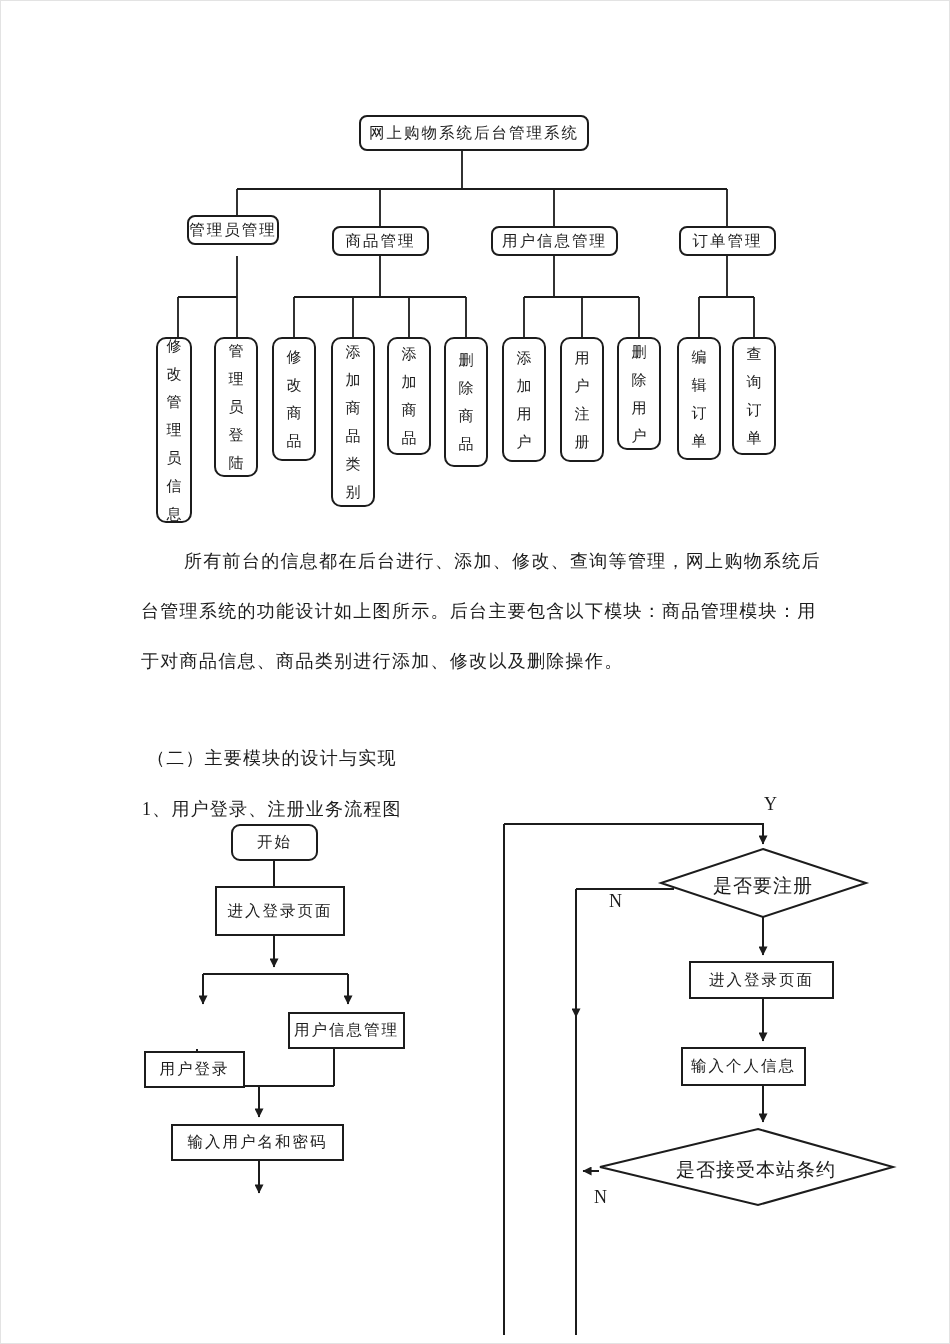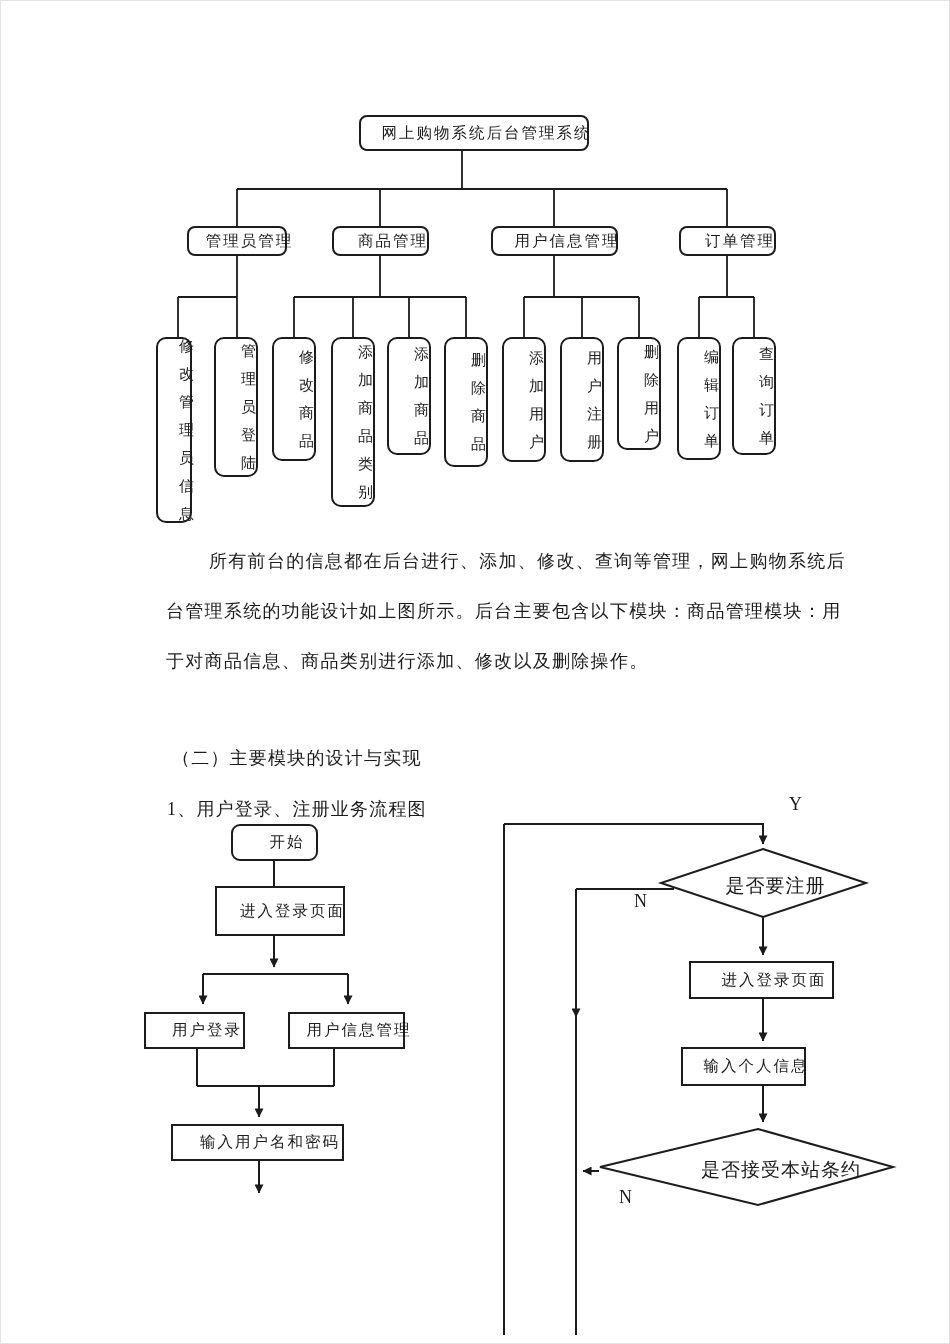--- a/index.html
+++ b/index.html
@@ -6,21 +6,21 @@
   html,body { margin:0; padding:0; background:#fff; }
   #page {
     position:relative; width:950px; height:1344px;
     background:var(--page);
     border:1px solid #e3e3e3;
     box-sizing:border-box;
     font-family:"Liberation Serif","DejaVu Serif",serif;
     color:var(--ink);
     overflow:hidden;
   }
-  .abs { position:absolute; box-sizing:border-box;padding-left:25px; }
+  .abs { position:absolute; box-sizing:border-box; }
   svg.layer { position:absolute; left:0; top:0; pointer-events:none; }
   .ln  { stroke:var(--ink); stroke-width:1.8; fill:none; }
   .ln2 { stroke:var(--ink); stroke-width:2;   fill:none; }
   .dia { stroke:var(--ink); stroke-width:2;   fill:#fff; }
   #arrow path { fill:var(--ink); }
 
   .obox {
     border:2px solid var(--ink); border-radius:8px; background:#fff;
     display:flex; align-items:center; justify-content:center;
     font-size:15.5px; letter-spacing:2px; white-space:nowrap;
@@ -90,21 +90,21 @@
     <line class="ln2" x1="762" y1="1085" x2="762" y2="1121" marker-end="url(#arrow)"></line>
 
     <line class="ln2" x1="598" y1="1170" x2="582" y2="1170" marker-end="url(#arrow)"></line>
 
     <polygon class="dia" points="762,848 865,882 762,916 660,882"></polygon>
     <polygon class="dia" points="757,1128 892,1166 757,1204 599,1166"></polygon>
   </svg>
 
   <div class="abs obox" style="left:358px;top:114px;width:230px;height:36px;">网上购物系统后台管理系统</div>
 
-  <div class="abs obox" style="left:186px;top:225px;width:100px;height:30px;">管理员管理</div>
+  <div class="abs obox" style="left:186px;top:214px;width:92px;height:30px;">管理员管理</div>
   <div class="abs obox" style="left:331px;top:225px;width:97px;height:30px;">商品管理</div>
   <div class="abs obox" style="left:490px;top:225px;width:127px;height:30px;">用户信息管理</div>
   <div class="abs obox" style="left:678px;top:225px;width:97px;height:30px;">订单管理</div>
 
   <div class="abs vbox" style="left:155px;top:336px;width:36px;height:186px;">
       <span>修改管理员信息</span>
     </div>
   <div class="abs vbox" style="left:213px;top:336px;width:44px;height:140px;">
       <span>管理员登陆</span>
     </div>
@@ -143,21 +143,21 @@
     <div class="abs para-line" style="left:183px;top:548px;">所有前台的信息都在后台进行、添加、修改、查询等管理，网上购物系统后</div>
     <div class="abs para-line" style="left:140px;top:598px;">台管理系统的功能设计如上图所示。后台主要包含以下模块：商品管理模块：用</div>
     <div class="abs para-line" style="left:140px;top:648px;">于对商品信息、商品类别进行添加、修改以及删除操作。</div>
   </div>
 
   <div class="abs heading" style="left:146px;top:745px;">（二）主要模块的设计与实现</div>
   <div class="abs heading" style="left:141px;top:796px;">1、用户登录、注册业务流程图</div>
 
   <div class="abs fbox rounded" style="left:230px;top:823px;width:87px;height:37px;">开始</div>
   <div class="abs fbox" style="left:214px;top:885px;width:130px;height:50px;">进入登录页面</div>
-  <div class="abs fbox" style="left:143px;top:1011px;width:101px;height:37px;">用户登录</div>
+  <div class="abs fbox" style="left:143px;top:1050px;width:101px;height:37px;">用户登录</div>
   <div class="abs fbox" style="left:287px;top:1011px;width:117px;height:37px;">用户信息管理</div>
   <div class="abs fbox" style="left:170px;top:1123px;width:173px;height:37px;">输入用户名和密码</div>
 
   <div class="abs lbl" style="left:763px;top:793px;">Y</div>
   <div class="abs lbl" style="left:608px;top:890px;">N</div>
   <div class="abs lbl" style="left:593px;top:1186px;">N</div>
 
   <div class="abs dtext" style="left:687px;top:872px;width:150px;">是否要注册</div>
   <div class="abs fbox" style="left:688px;top:960px;width:145px;height:38px;">进入登录页面</div>
   <div class="abs fbox" style="left:680px;top:1046px;width:125px;height:39px;">输入个人信息</div>

